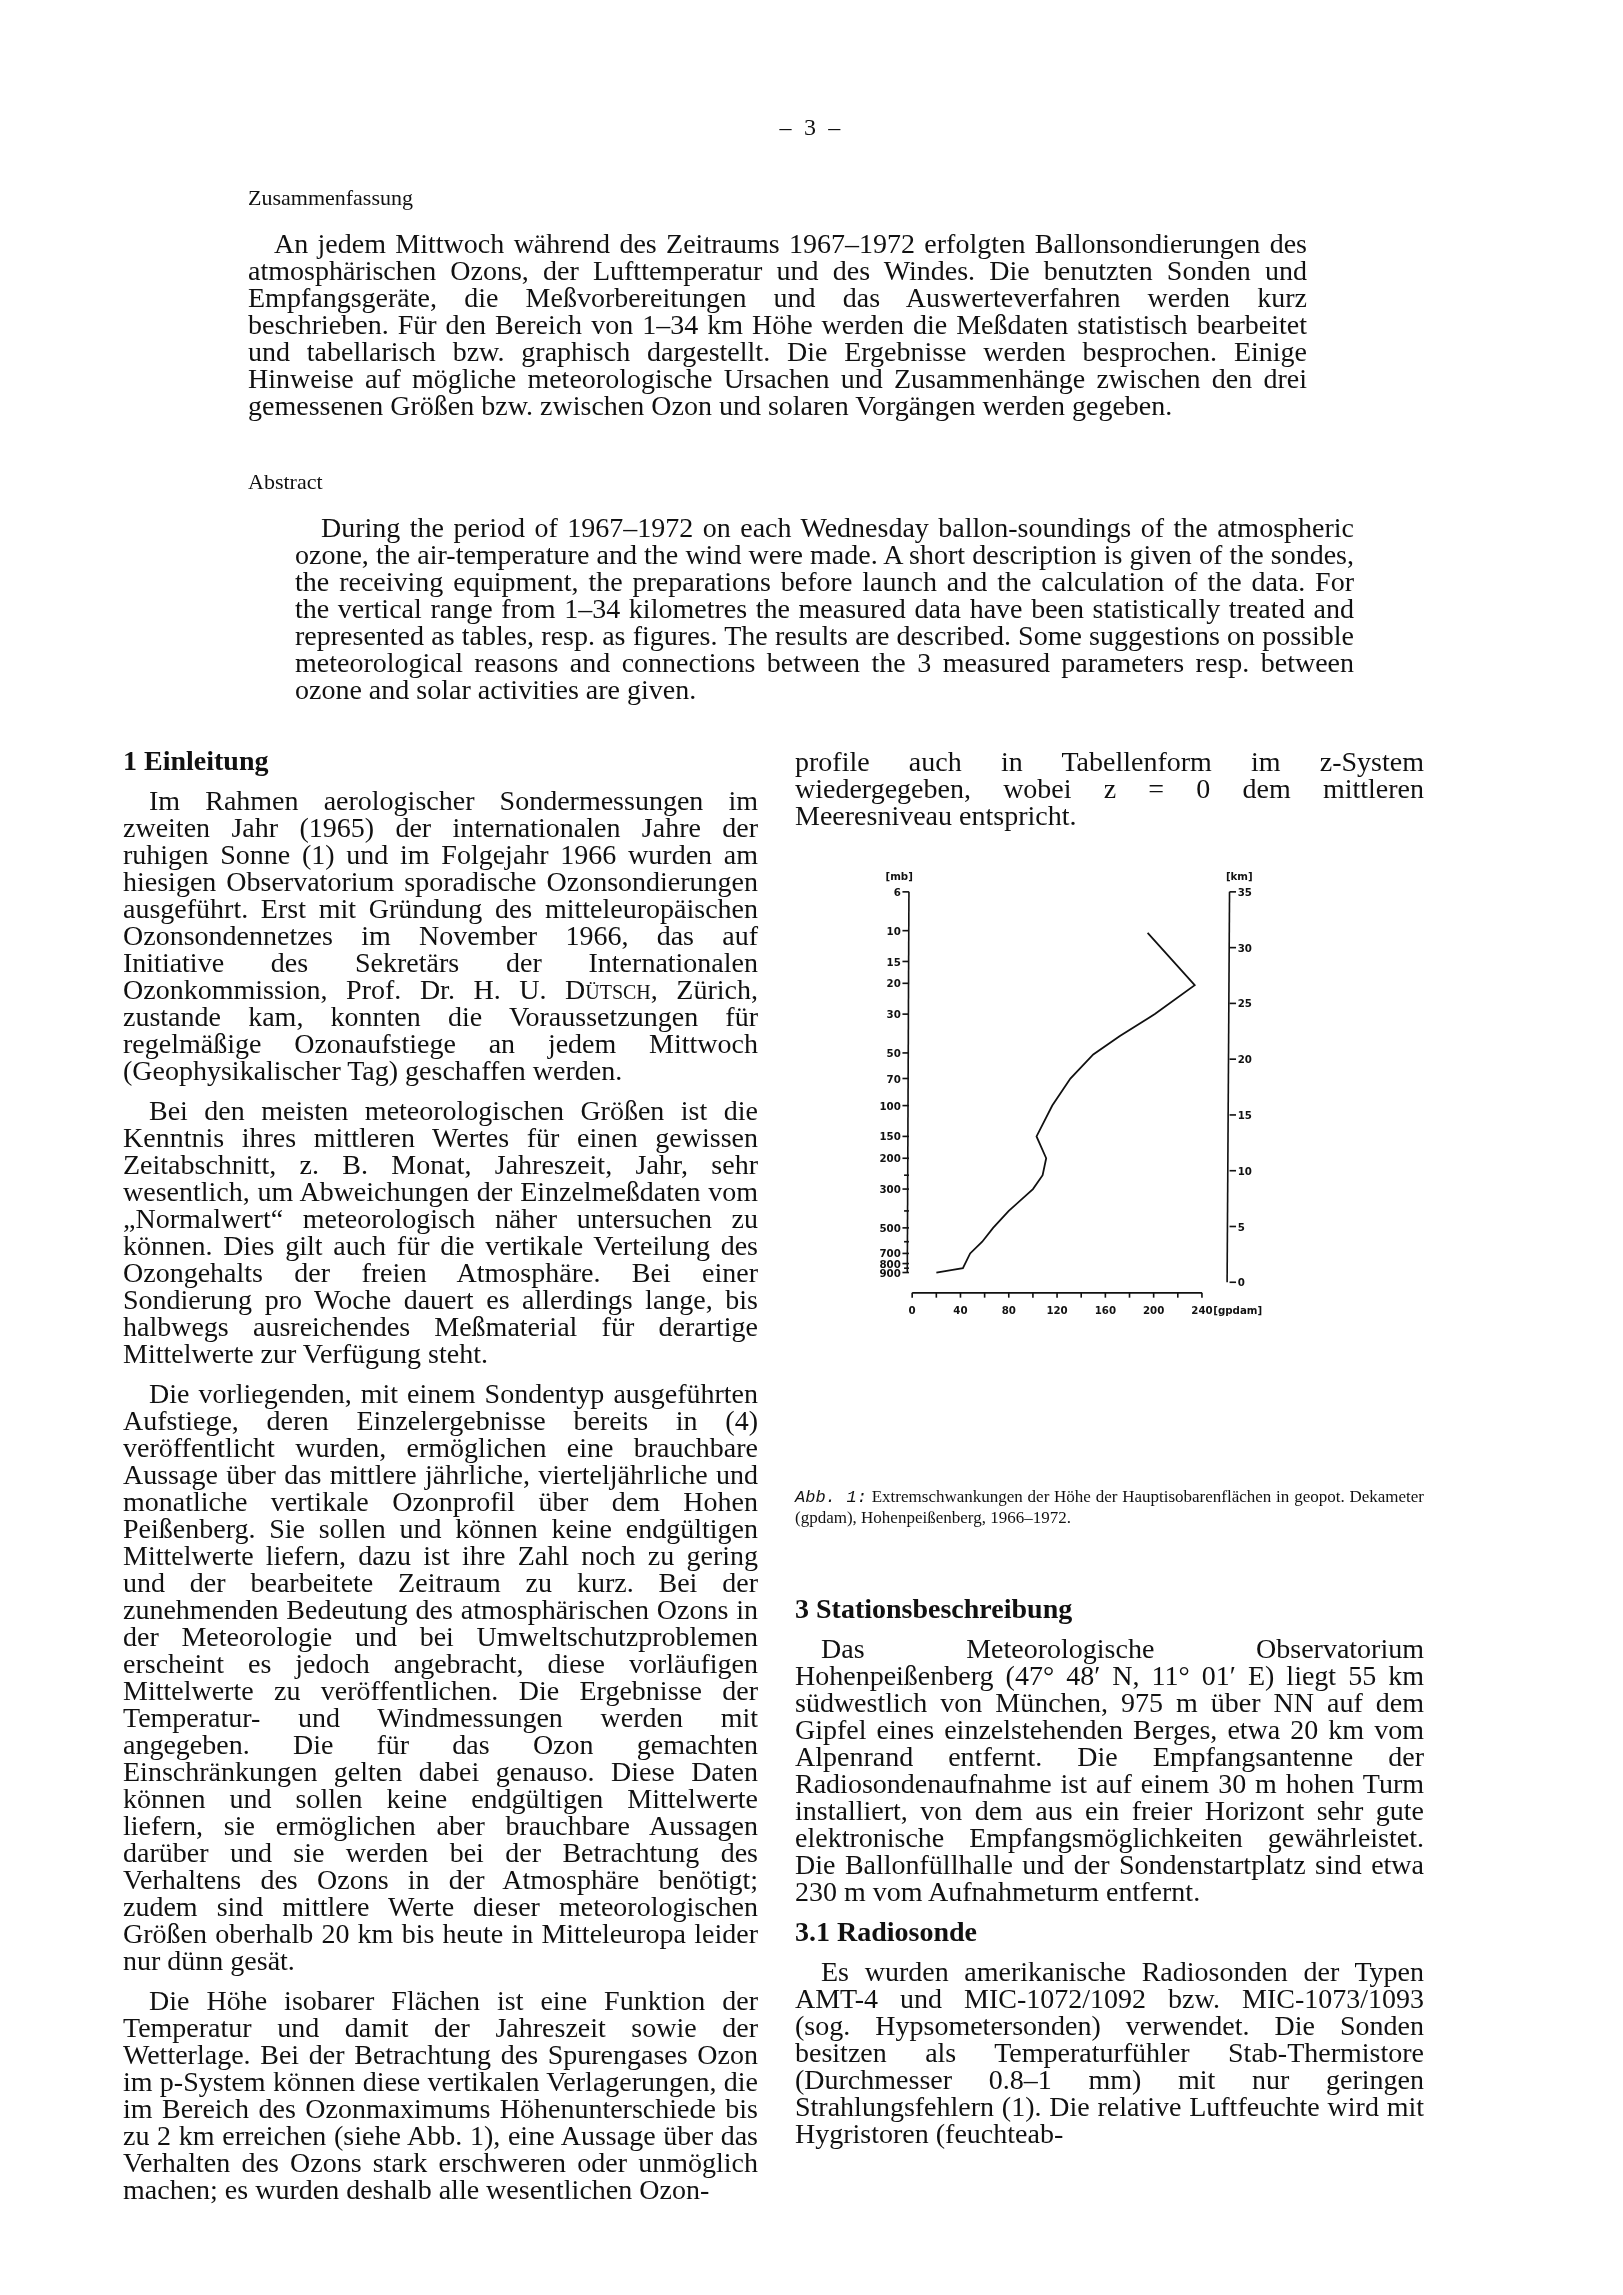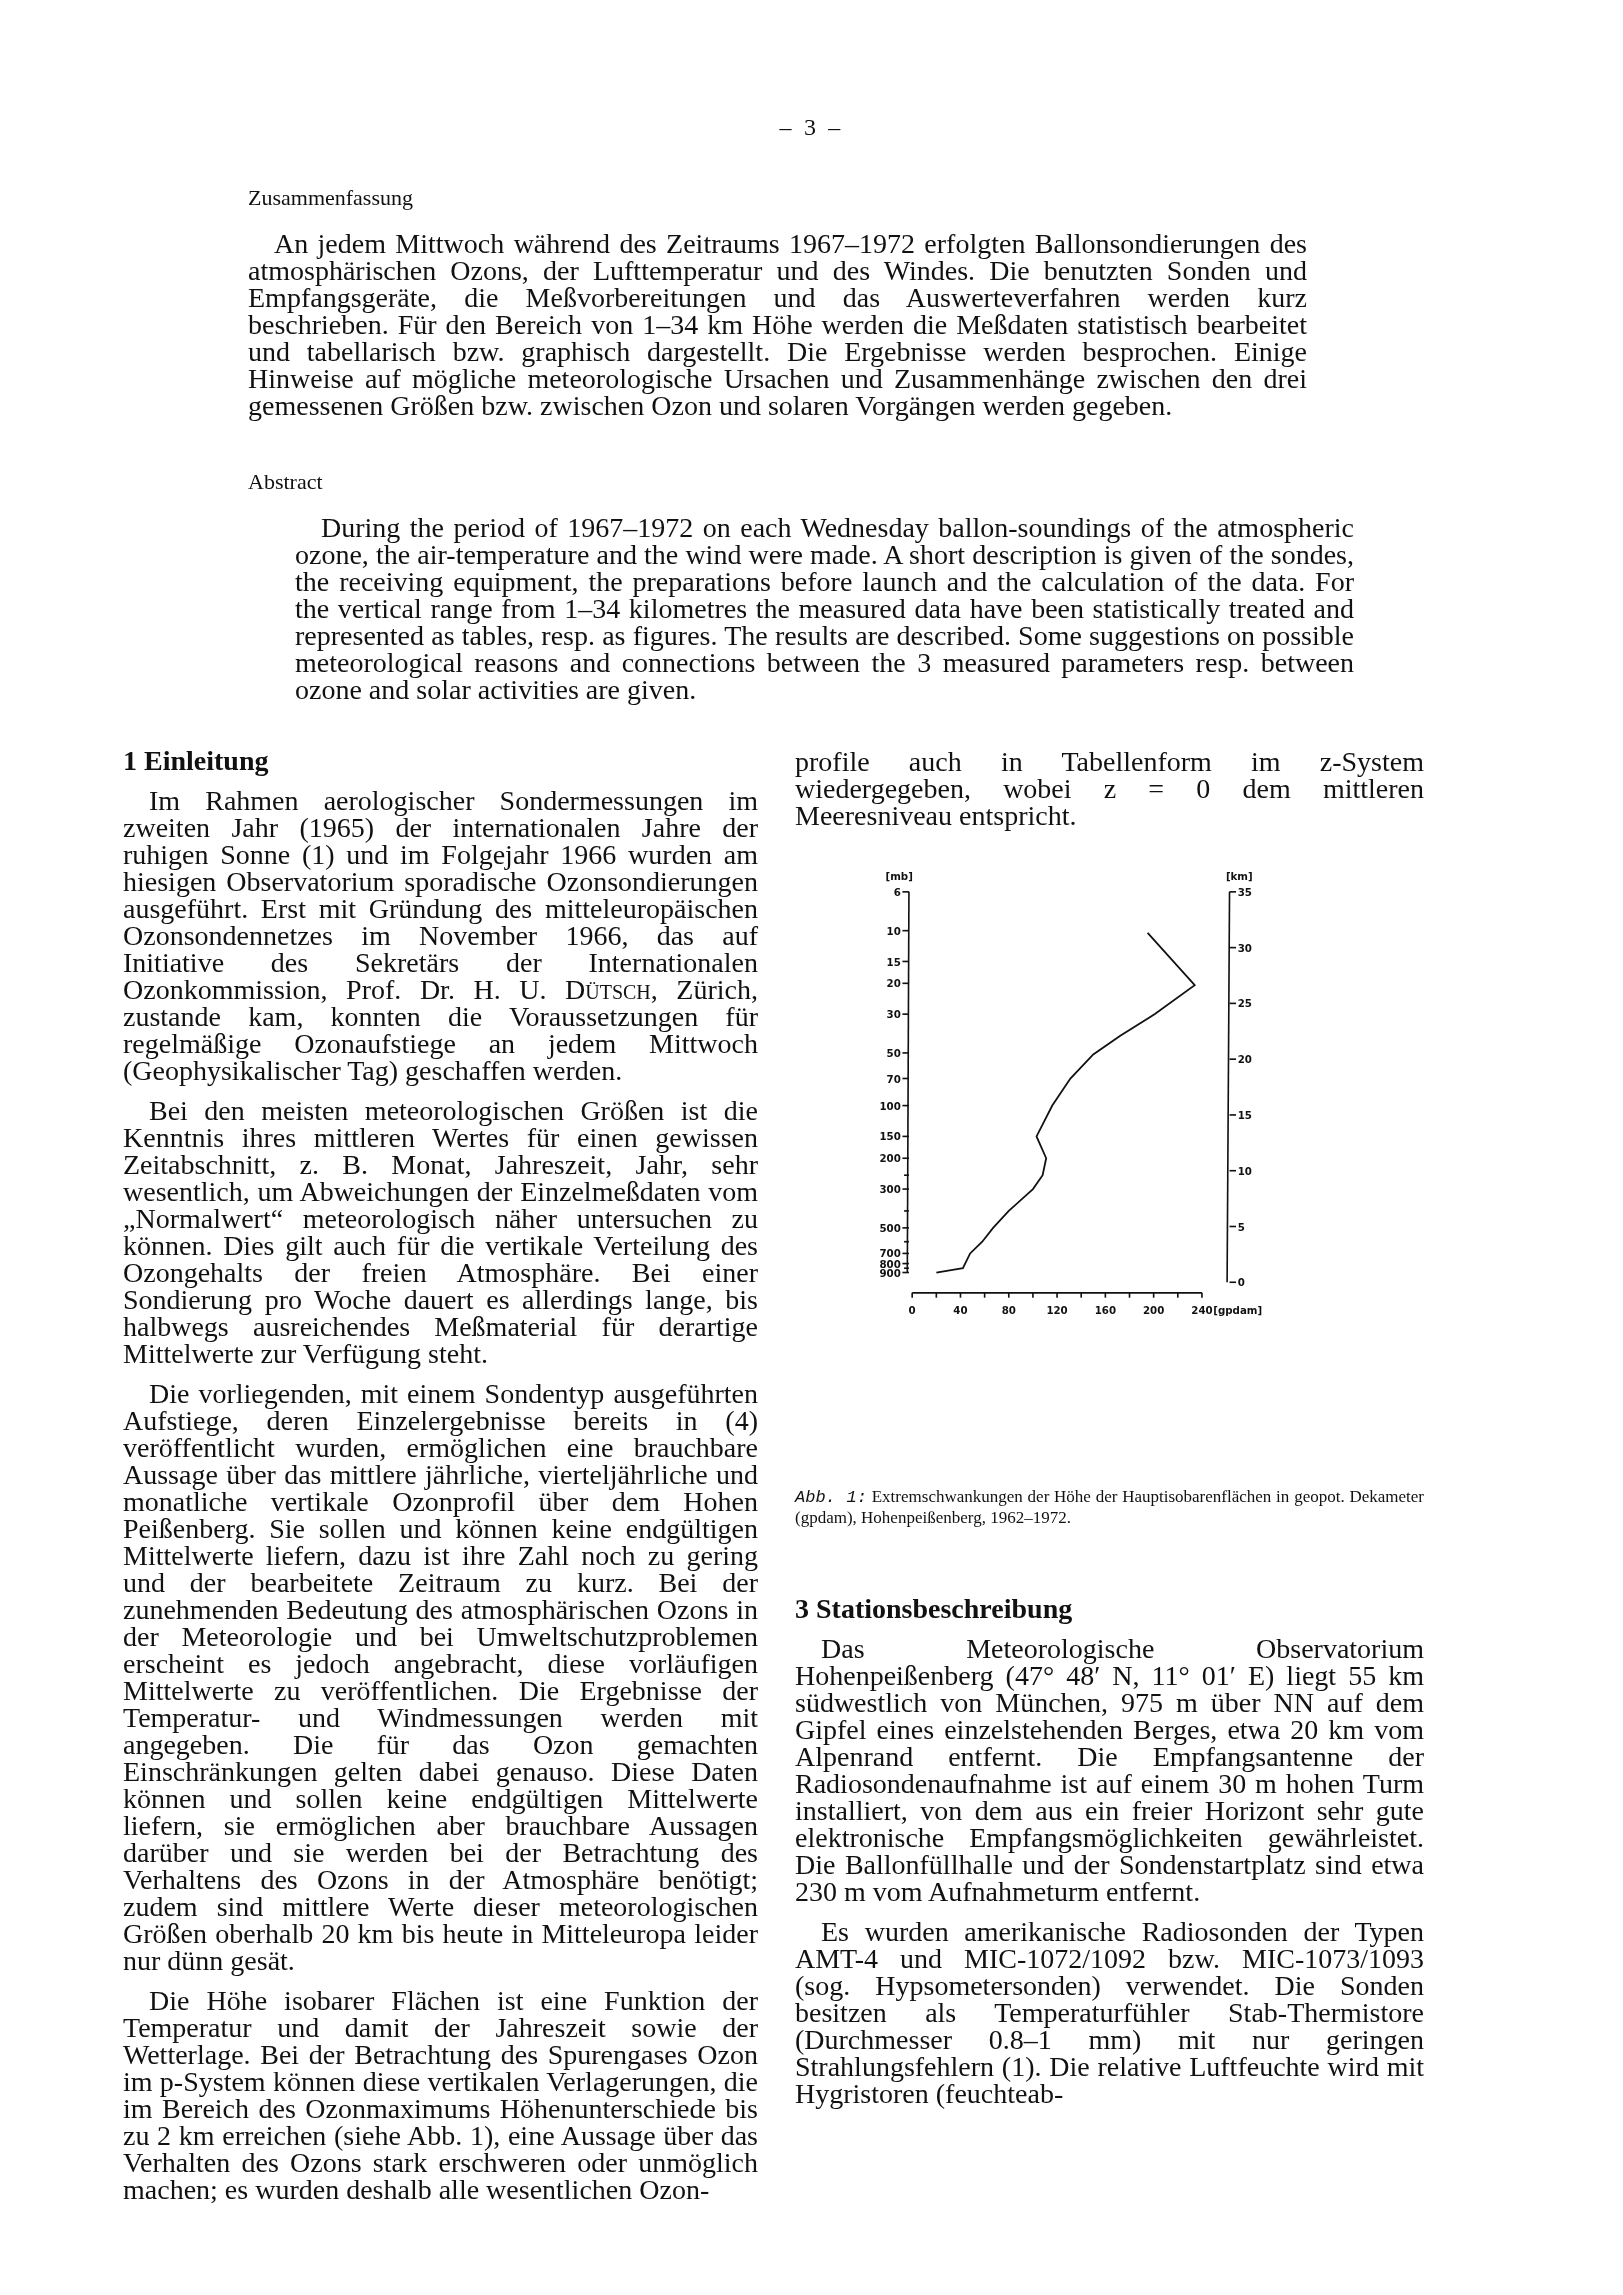--- a/index.html
+++ b/index.html
@@ -144,21 +144,22 @@
       <circle cx="203" cy="421.09619757127905" r="0.1" fill="#111"></circle>
       <circle cx="183.66250000000002" cy="441.9826360014863" r="0.1" fill="#111"></circle>
       <circle cx="170.275" cy="459.04809878563964" r="0.1" fill="#111"></circle>
       <circle cx="155.4" cy="473.47674198067847" r="0.1" fill="#111"></circle>
       <circle cx="146.475" cy="491.6499207151394" r="0.1" fill="#111"></circle>
       <circle cx="113.75" cy="497" r="0.1" fill="#111"></circle>
     </svg>
 </div>
 
 <div id="caption">
-  <span class="lbl">Abb. 1:</span><span> Extremschwankungen der Höhe der Hauptisobarenflächen in geopot. Dekameter (gpdam), Hohenpeißenberg, 1962–1972.</span>
+  <span class="lbl">Abb. 1:</span><span> Extremschwankungen der Höhe der Hauptisobarenflächen in geopot. Dekameter (gpdam), Hohenpeißenberg, 1966–1972.</span>
 </div>
 
 <div id="rightcol-bottom" class="block">
   <p class="sect">3 Stationsbeschreibung</p>
   <p>Das Meteorologische Observatorium Hohenpeißenberg (47° 48′ N, 11° 01′ E) liegt 55 km südwestlich von München, 975 m über NN auf dem Gipfel eines einzelstehenden Berges, etwa 20 km vom Alpenrand entfernt. Die Empfangsantenne der Radiosondenaufnahme ist auf einem 30 m hohen Turm installiert, von dem aus ein freier Horizont sehr gute elektronische Empfangsmöglichkeiten gewährleistet. Die Ballonfüllhalle und der Sondenstartplatz sind etwa 230 m vom Aufnahmeturm entfernt.</p>
+  <p class="sect">3.1 Radiosonde</p>
   <p>Es wurden amerikanische Radiosonden der Typen AMT-4 und MIC-1072/1092 bzw. MIC-1073/1093 (sog. Hypsometersonden) verwendet. Die Sonden besitzen als Temperaturfühler Stab-Thermistore (Durchmesser 0.8–1 mm) mit nur geringen Strahlungsfehlern (1). Die relative Luftfeuchte wird mit Hygristoren (feuchteab-</p>
 </div>
 
 
 </body></html>

